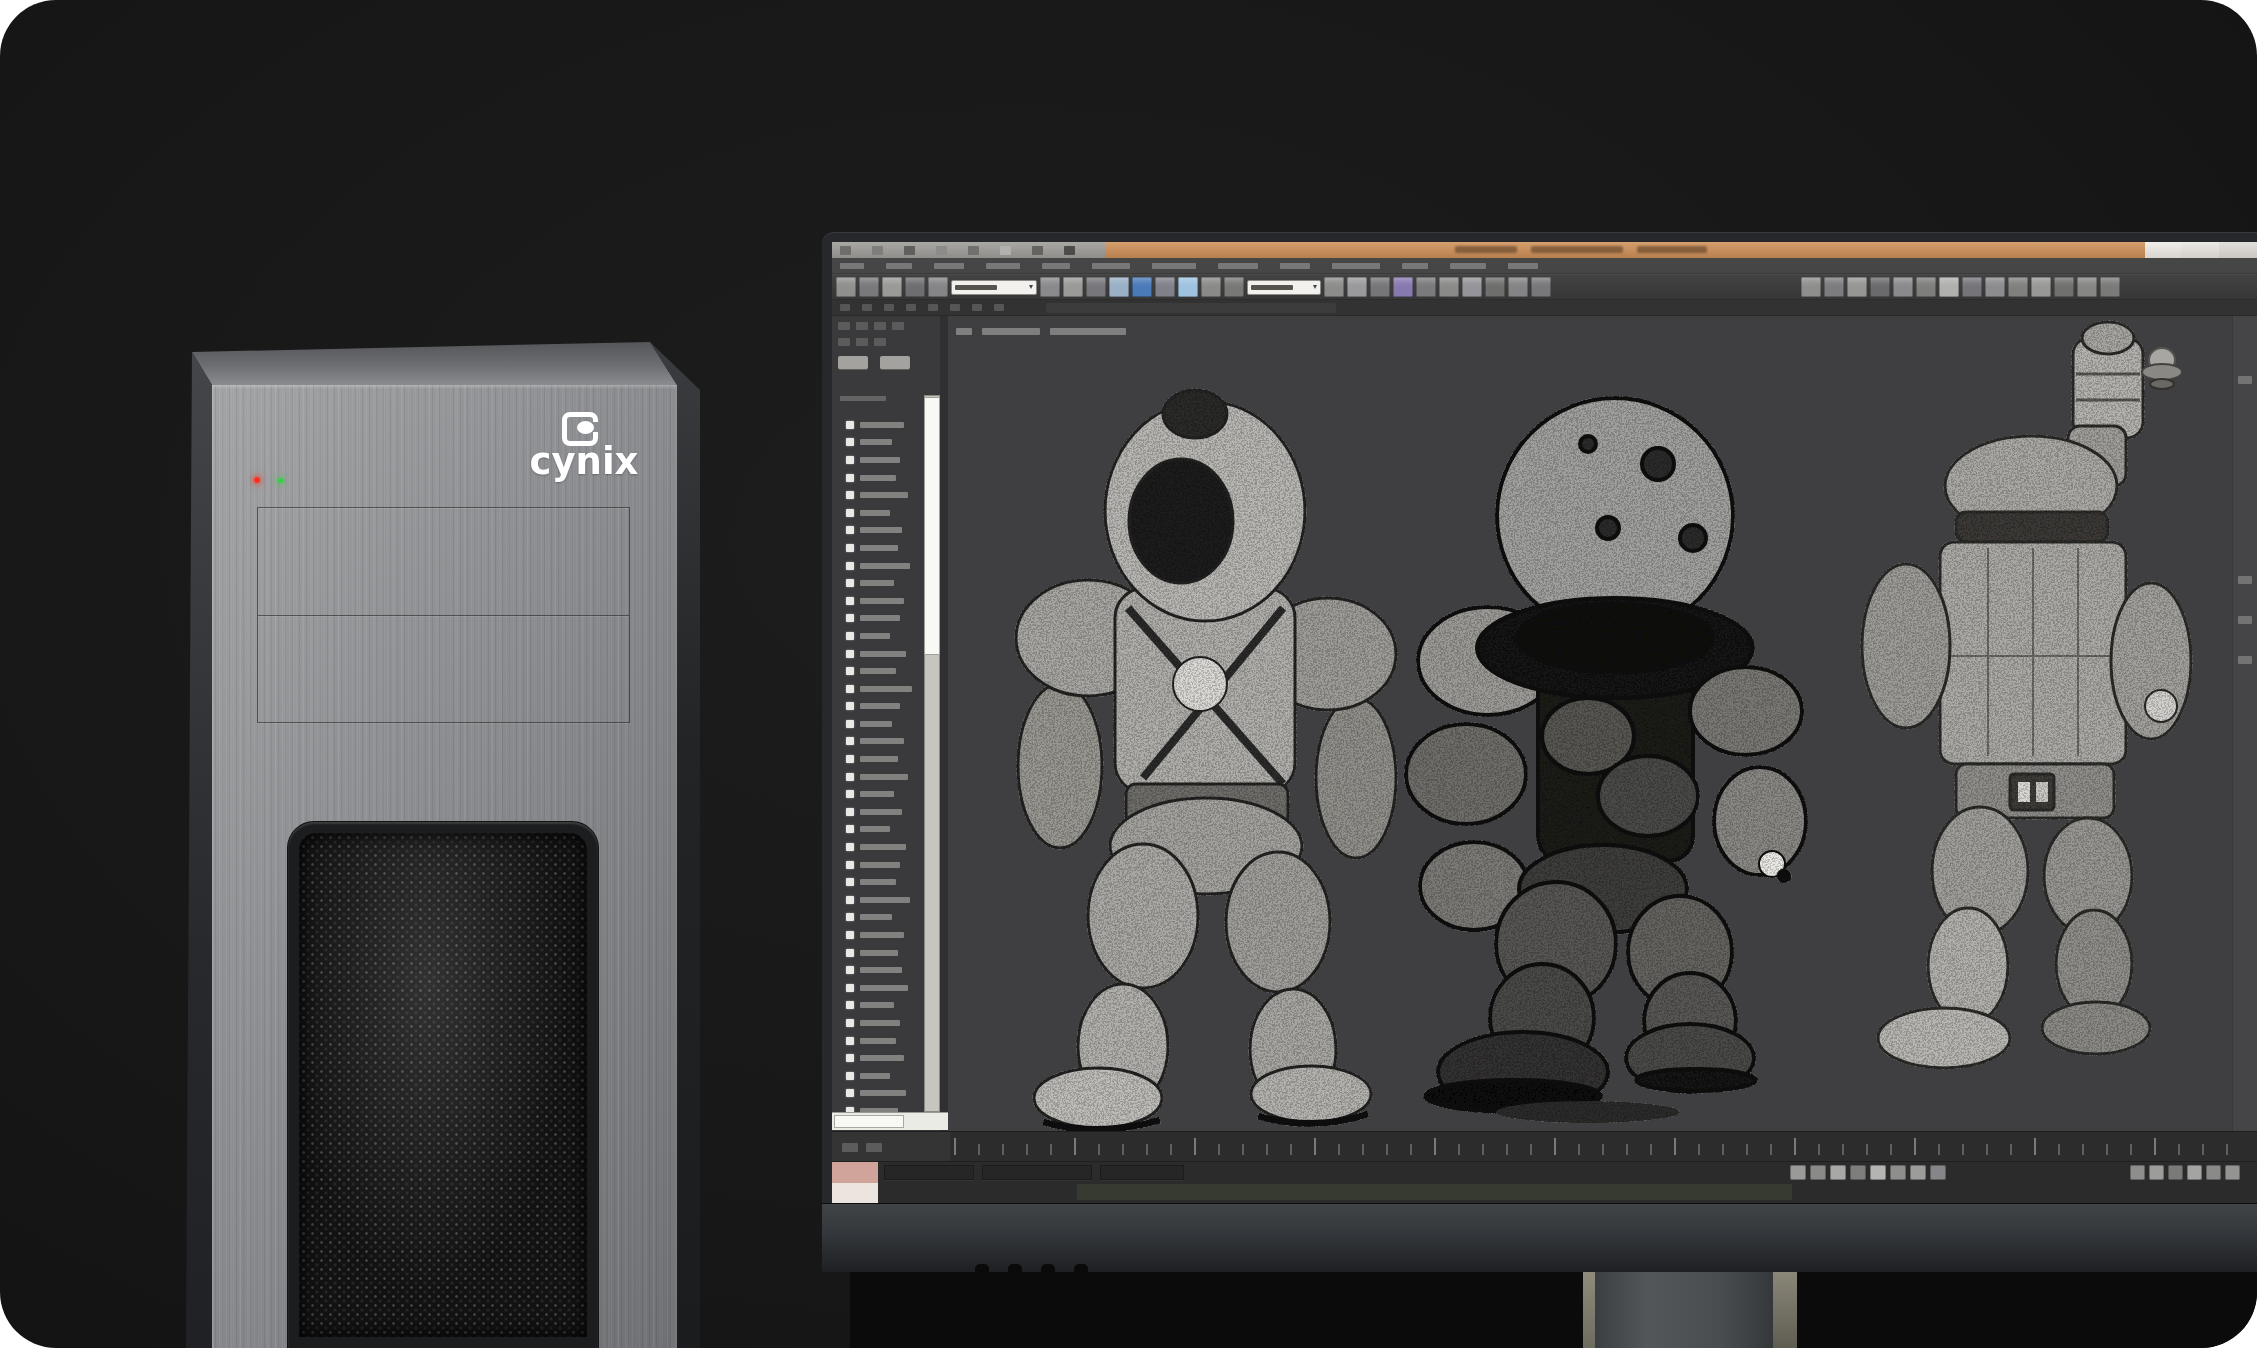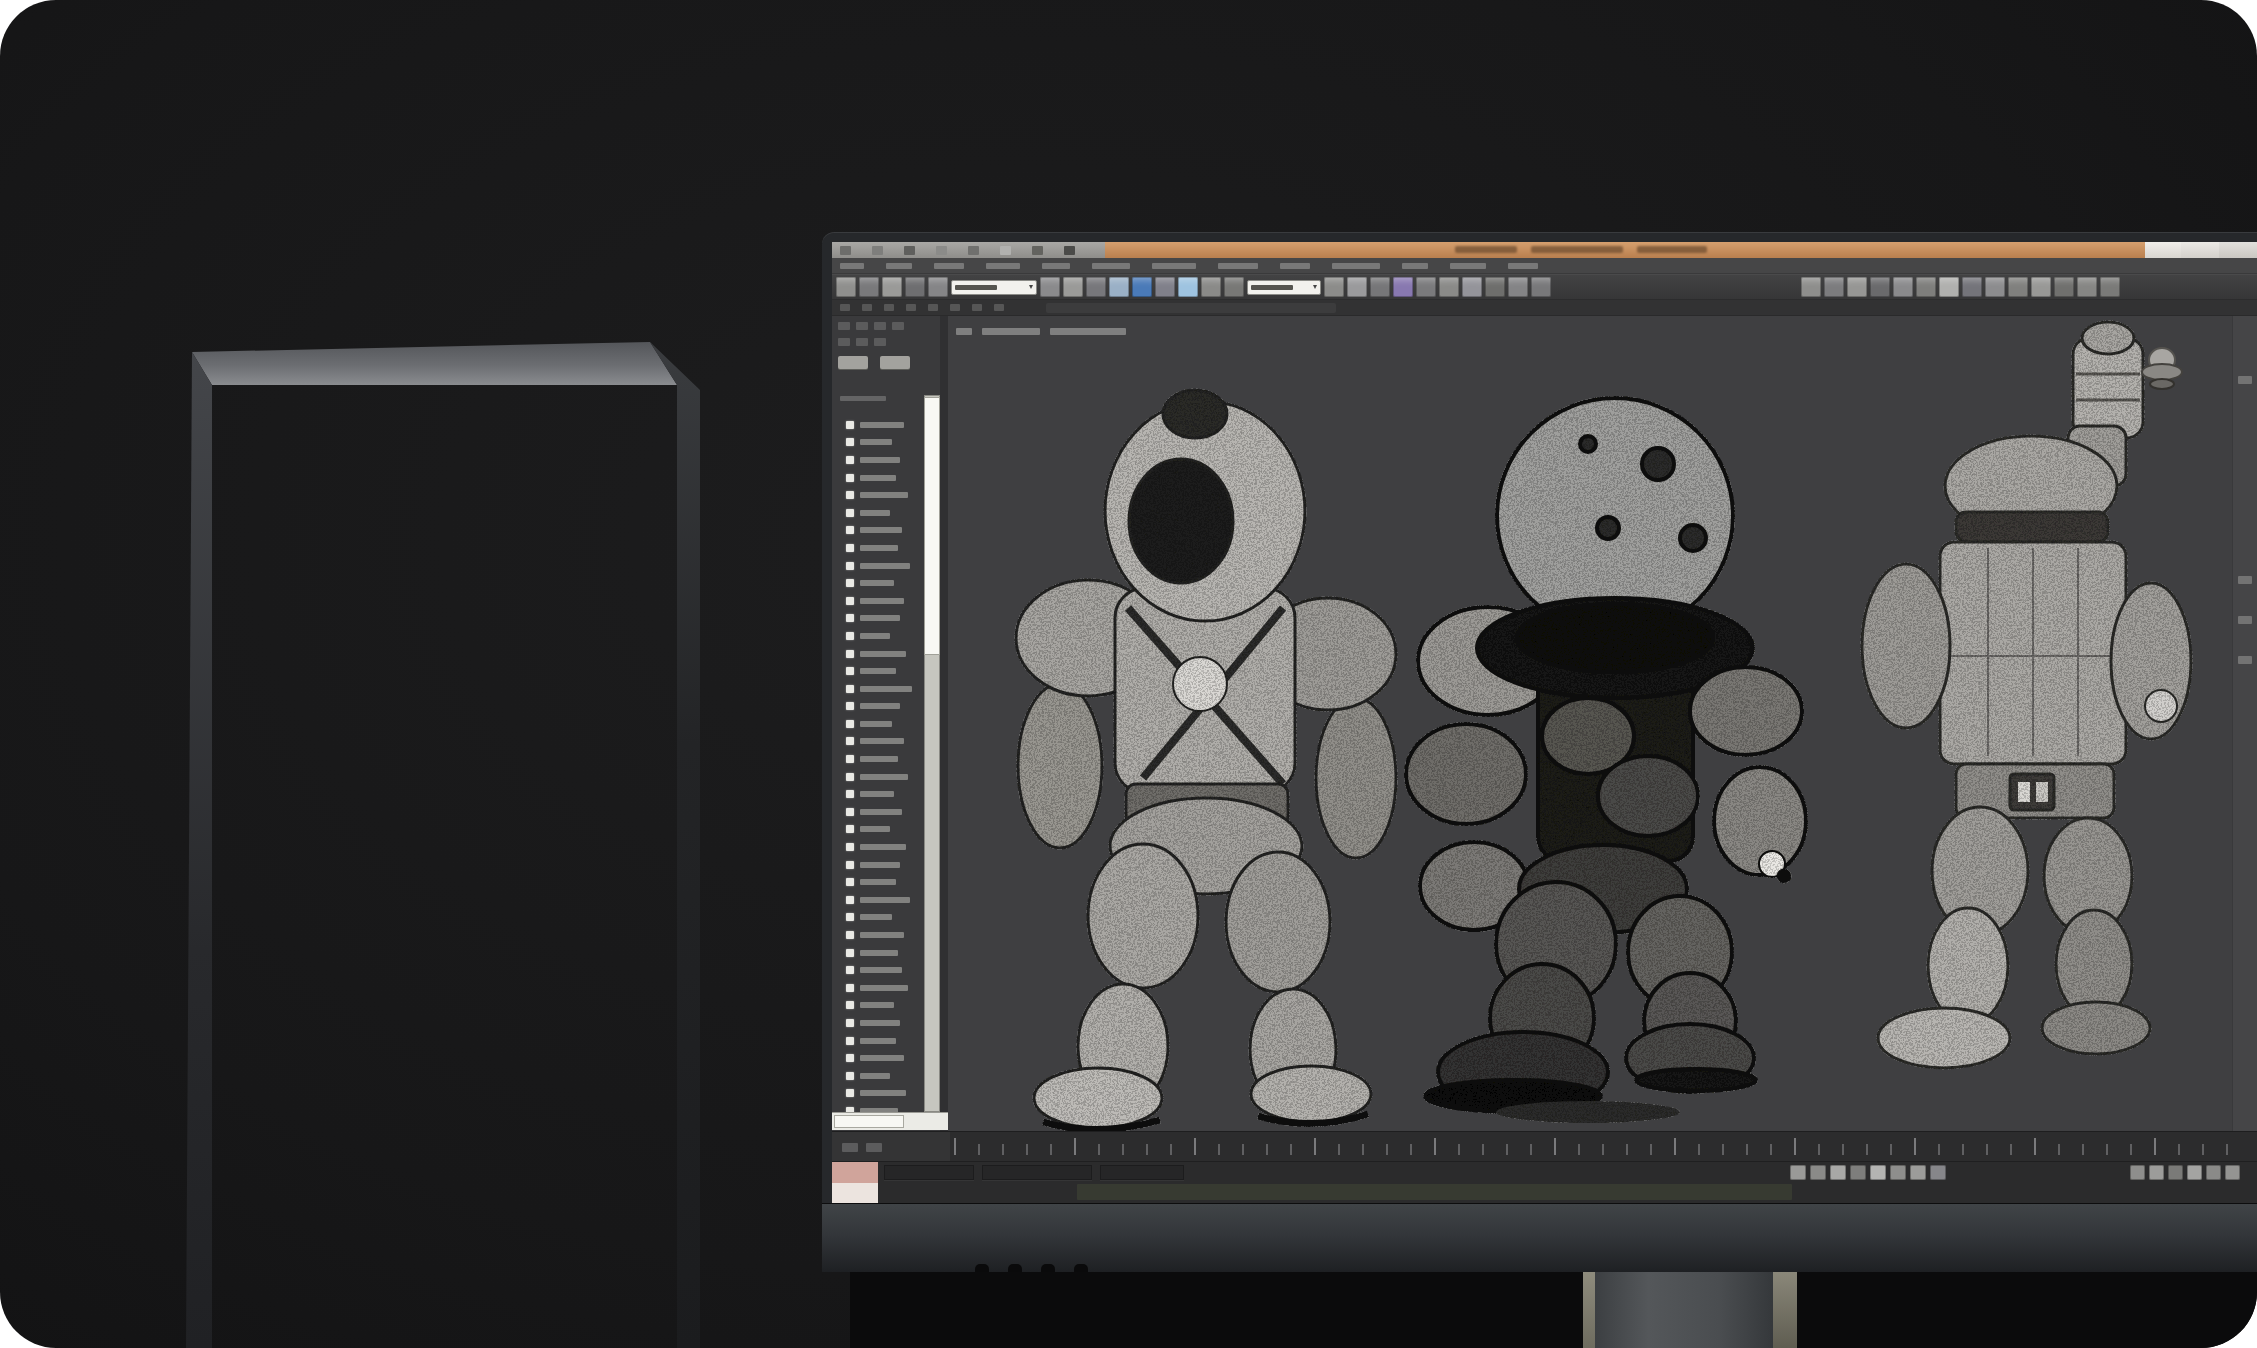--- a/index.html
+++ b/index.html
@@ -129,20 +129,32 @@
   .nicon{width:15px;height:15px;border-radius:2px;flex:0 0 auto;box-shadow:inset 0 0 0 1px rgba(0,0,0,.3);}
 </style>
 </head>
 <body>
 
 <div class="scene">
 
   <div class="abs tower-top"></div>
   <div class="abs tower-left"></div>
   <div class="abs tower-right"></div>
+  <div class="abs tower-face">
+    <span class="led red"></span>
+    <span class="led green"></span>
+    <span class="logo-icon"></span>
+    <div class="logo-text">cynix</div>
+    <div class="bays">
+        <span class="divider"></span>
+      </div>
+    <div class="grille">
+        <div class="mesh"></div>
+      </div>
+  </div>
 
   <div class="abs monitor-shadow"></div>
   <div class="abs monitor">
     <div class="screen">
 
       <div class="titlebar">
         <div class="tb-left">
             <span class="qaicon" style="background: rgb(109, 109, 107);"></span>
             <span class="qaicon" style="background: rgb(126, 126, 124);"></span>
             <span class="qaicon" style="background: rgb(95, 95, 93);"></span>

